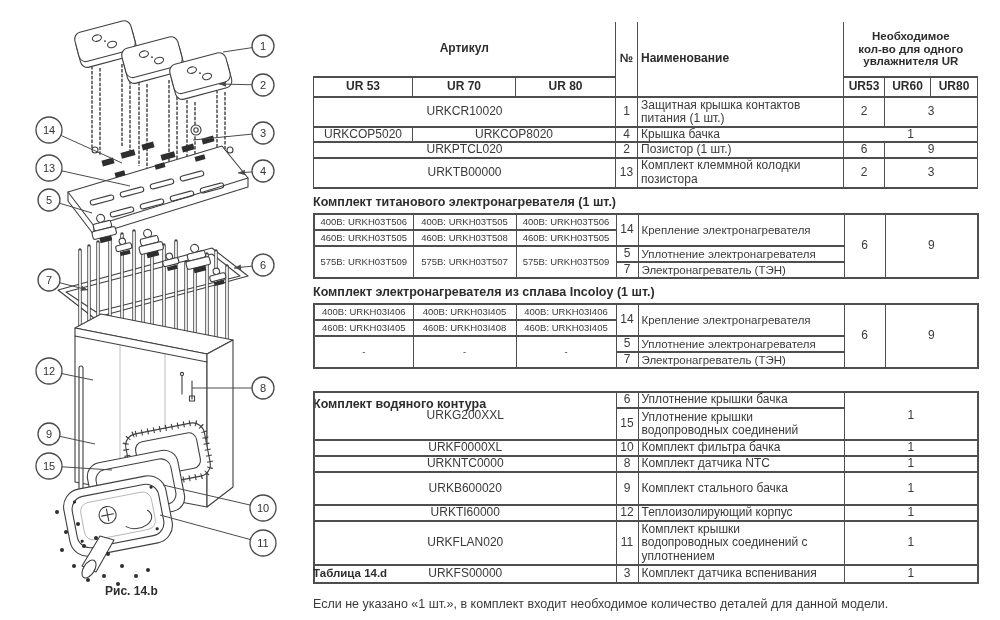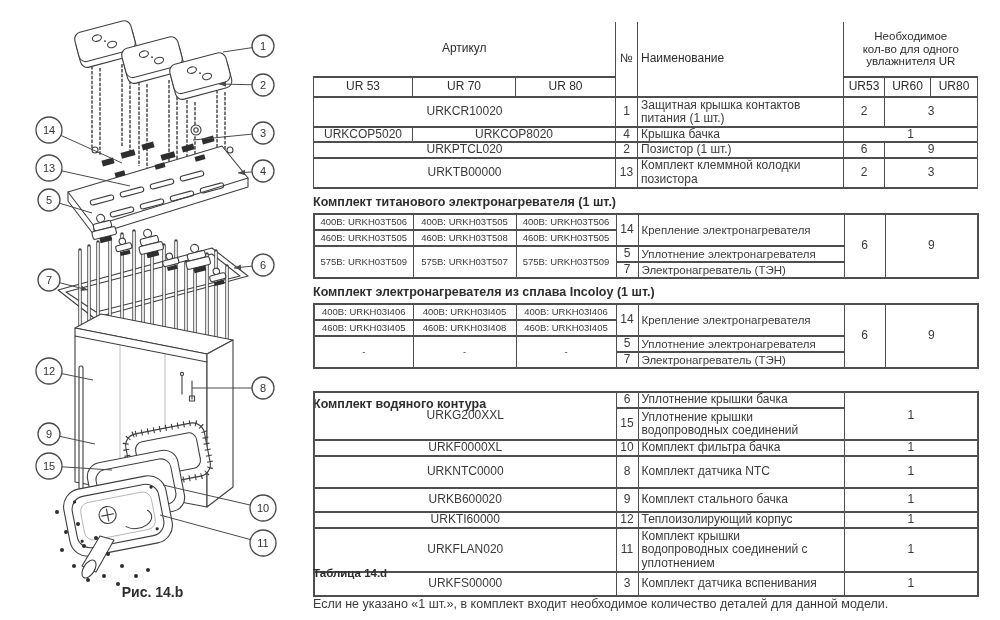--- a/index.html
+++ b/index.html
@@ -12,28 +12,28 @@
   .blk{fill:#2e2e2e;stroke:none;}
   .thin{stroke:#3f3f3f;stroke-width:.7;opacity:.5;fill:none;}
   
   .tbl{border-collapse:collapse;table-layout:fixed;width:664px;font-size:12px;color:#3a3a3a;position:absolute;left:313px;}
   .tbl td{padding:0 3px;vertical-align:middle;line-height:1.12;overflow:hidden;}
   .bb{border-bottom:2px solid #4e4e4e;}
   .bl{border-left:1.5px solid #4e4e4e;}
   .br{border-right:1.5px solid #4e4e4e;}
   .bordered{border:2px solid #4e4e4e;}
   .c{text-align:center;}
-  .b{font-weight:normal;color:#2d2d2d;}
+  .b{font-weight:bold;color:#2d2d2d;}
   .small{font-size:9.5px;}
   .name{text-align:left;white-space:pre-line;}
   .qtyhead{white-space:pre-line;line-height:1.3;}
   .sect-title{position:absolute;left:313px;width:664px;font-size:12.5px;font-weight:bold;color:#2d2d2d;}
   #table-label{position:absolute;left:313px;width:664px;font-size:11.5px;font-weight:bold;color:#2d2d2d;top:567px;}
   #footer-note{position:absolute;left:313px;top:597px;width:680px;font-size:12.5px;color:#3a3a3a;}
-  #fig-caption{position:absolute;left:105px;top:584px;width:95px;text-align:center;font-size:14px;font-weight:bold;color:#2d2d2d;}
+  #fig-caption{position:absolute;left:105px;top:584px;width:95px;font-size:12px;font-weight:bold;color:#2d2d2d;}
 </style>
 </head>
 <body>
 
 <div id="page">
 
   <svg id="diagram" viewBox="0 0 310 600" xmlns="http://www.w3.org/2000/svg">
 
     <g stroke="#3f3f3f" stroke-width="1.4" stroke-dasharray="3.5 1.4">
       <line x1="92" y1="66" x2="92" y2="150"></line>
@@ -492,47 +492,47 @@
       <td class="br bb c">15</td>
       <td class="br bb name">Уплотнение крышки
 водопроводных соединений</td>
     </tr>
     <tr style="height:16px">
       <td colspan="3" class="br bb c">URKF0000XL</td>
       <td class="br bb c">10</td>
       <td class="br bb name">Комплект фильтра бачка</td>
       <td colspan="3" class="bb c">1</td>
     </tr>
-    <tr style="height:32px">
+    <tr style="height:16px">
       <td colspan="3" class="br bb c">URKNTC0000</td>
       <td class="br bb c">8</td>
       <td class="br bb name">Комплект датчика NTC</td>
       <td colspan="3" class="bb c">1</td>
     </tr>
-    <tr style="height:24px">
+    <tr style="height:33px">
       <td colspan="3" class="br bb c">URKB600020</td>
       <td class="br bb c">9</td>
       <td class="br bb name">Комплект стального бачка</td>
       <td colspan="3" class="bb c">1</td>
     </tr>
     <tr style="height:16px">
       <td colspan="3" class="br bb c">URKTI60000</td>
       <td class="br bb c">12</td>
       <td class="br bb name">Теплоизолирующий корпус</td>
       <td colspan="3" class="bb c">1</td>
     </tr>
     <tr style="height:44px">
       <td colspan="3" class="br bb c">URKFLAN020</td>
       <td class="br bb c">11</td>
       <td class="br bb name">Комплект крышки
 водопроводных соединений с
 уплотнением</td>
       <td colspan="3" class="bb c">1</td>
     </tr>
-    <tr style="height:24px">
+    <tr style="height:18px">
       <td colspan="3" class="br c">URKFS00000</td>
       <td class="br c">3</td>
       <td class="br name">Комплект датчика вспенивания</td>
       <td colspan="3" class="c">1</td>
     </tr>
   </tbody>
     </table>
 
   <div id="table-label">Таблица 14.d</div>
   <div id="footer-note">Если не указано «1 шт.», в комплект входит необходимое количество деталей для данной модели.</div>

